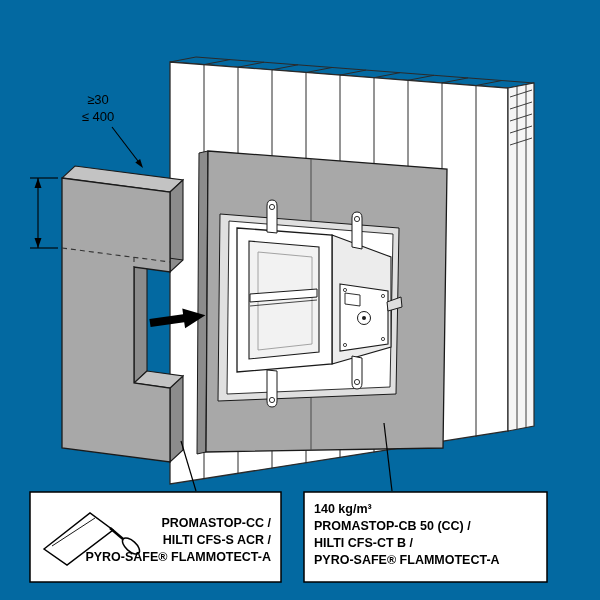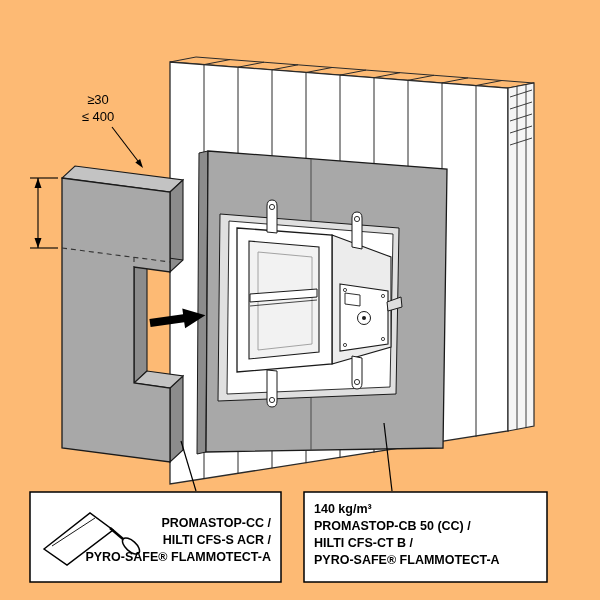--- a/index.html
+++ b/index.html
@@ -1,16 +1,16 @@
 <!DOCTYPE html>
 <html><head>
 <meta charset="utf-8">
 <style>
   html,body{margin:0;padding:0;background:#fff;}
-  #stage{width:600px;height:600px;position:relative;background:#fdba74;overflow:hidden;}
+  #stage{width:600px;height:600px;position:relative;background:#0369a1;overflow:hidden;}
   svg{display:block;}
   text{font-family:"Liberation Sans",sans-serif;fill:#000;}
   .callout-text{font-size:12.5px;font-weight:bold;letter-spacing:0;}
   .dim-text{font-size:13px;font-weight:normal;}
   .thin{stroke:#2a2a2a;stroke-width:1;fill:none;}
 </style>
 </head>
 <body>
 
 <div id="stage">

